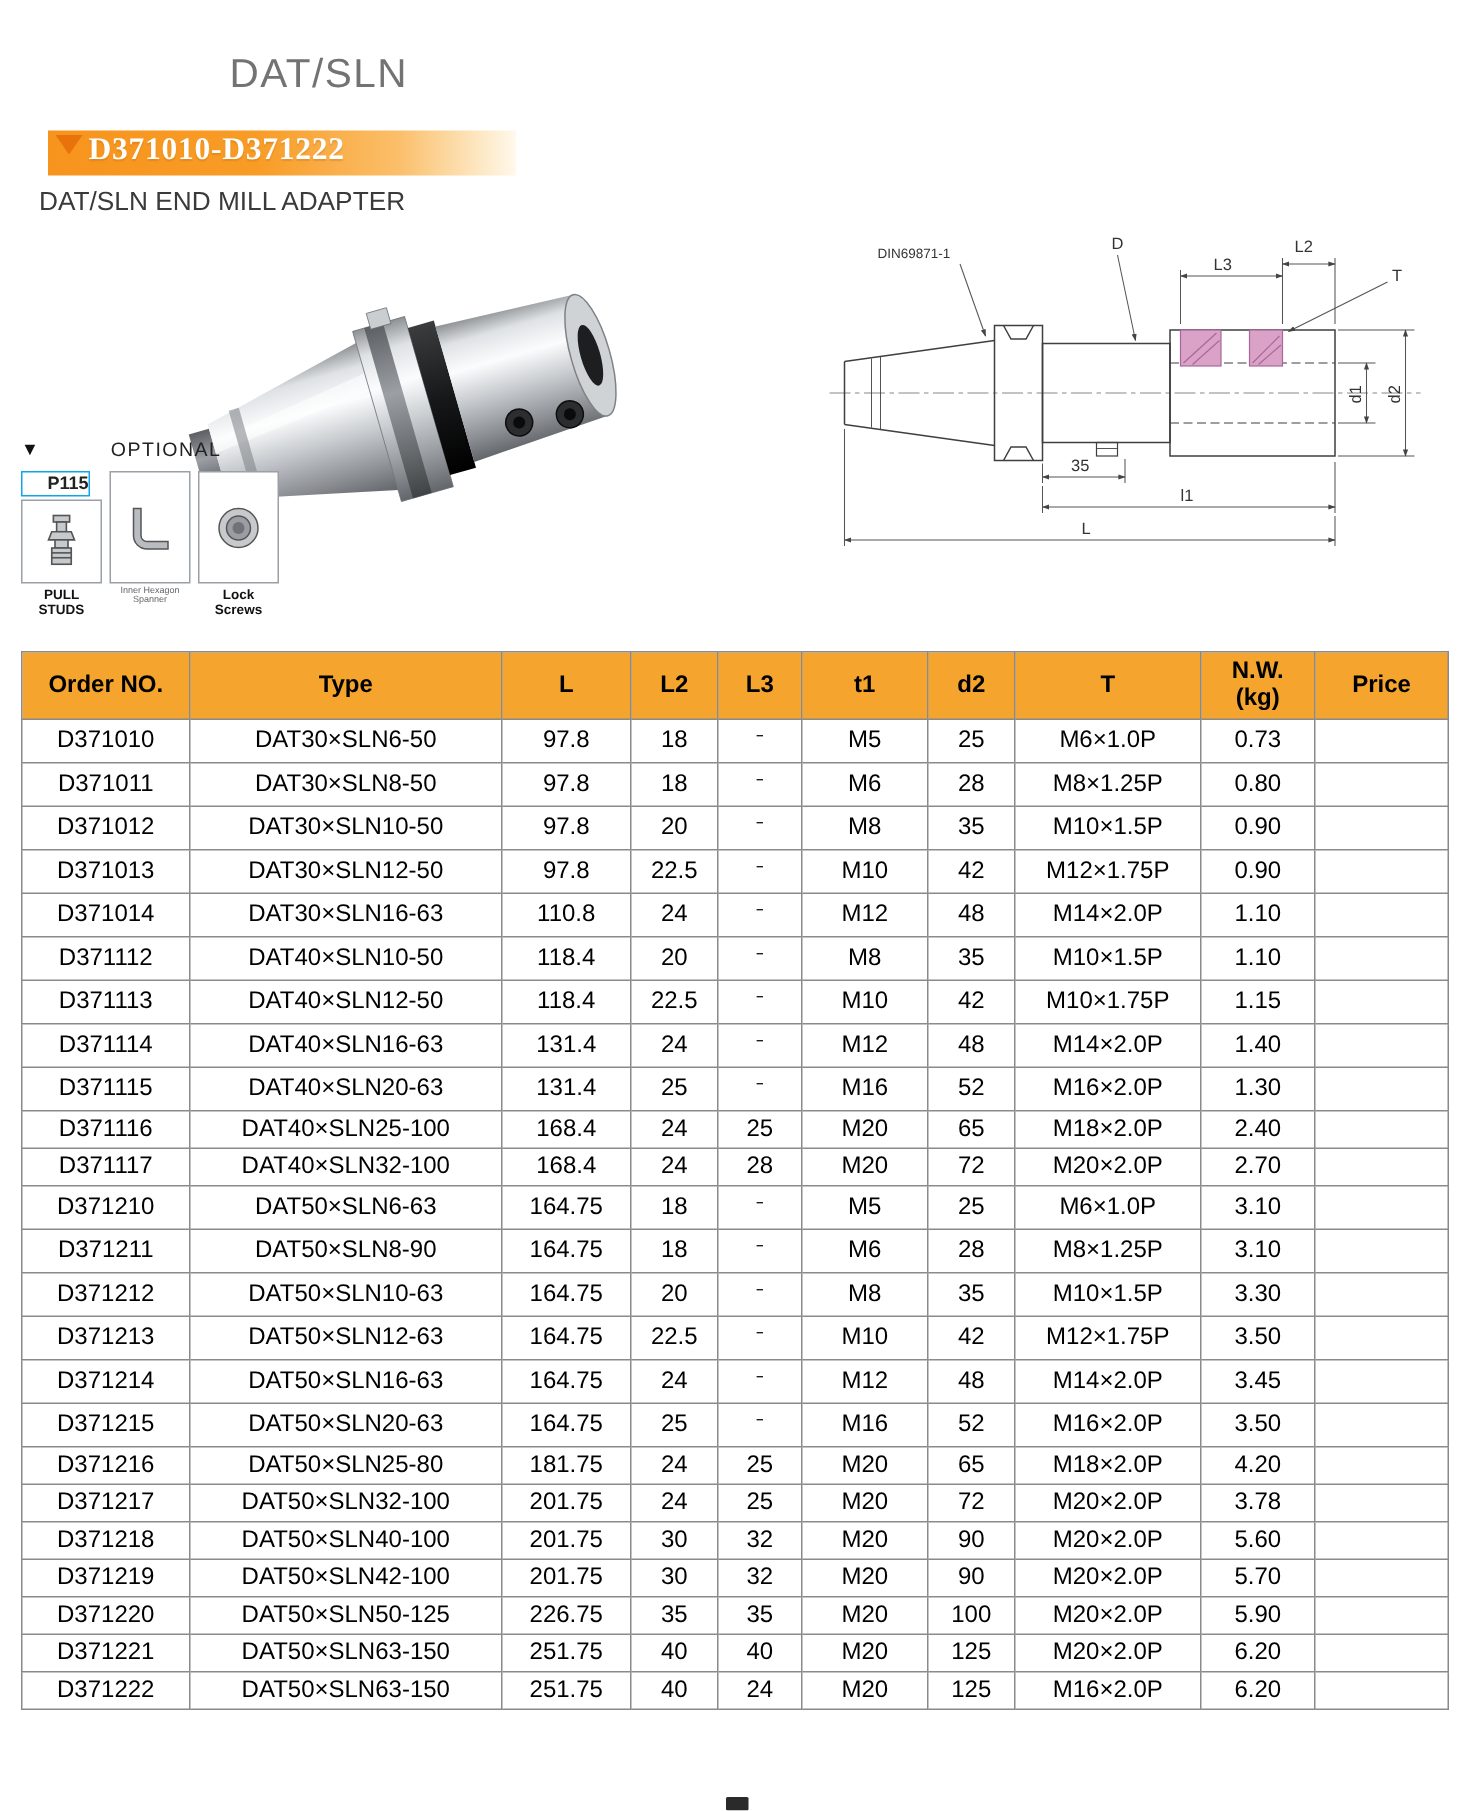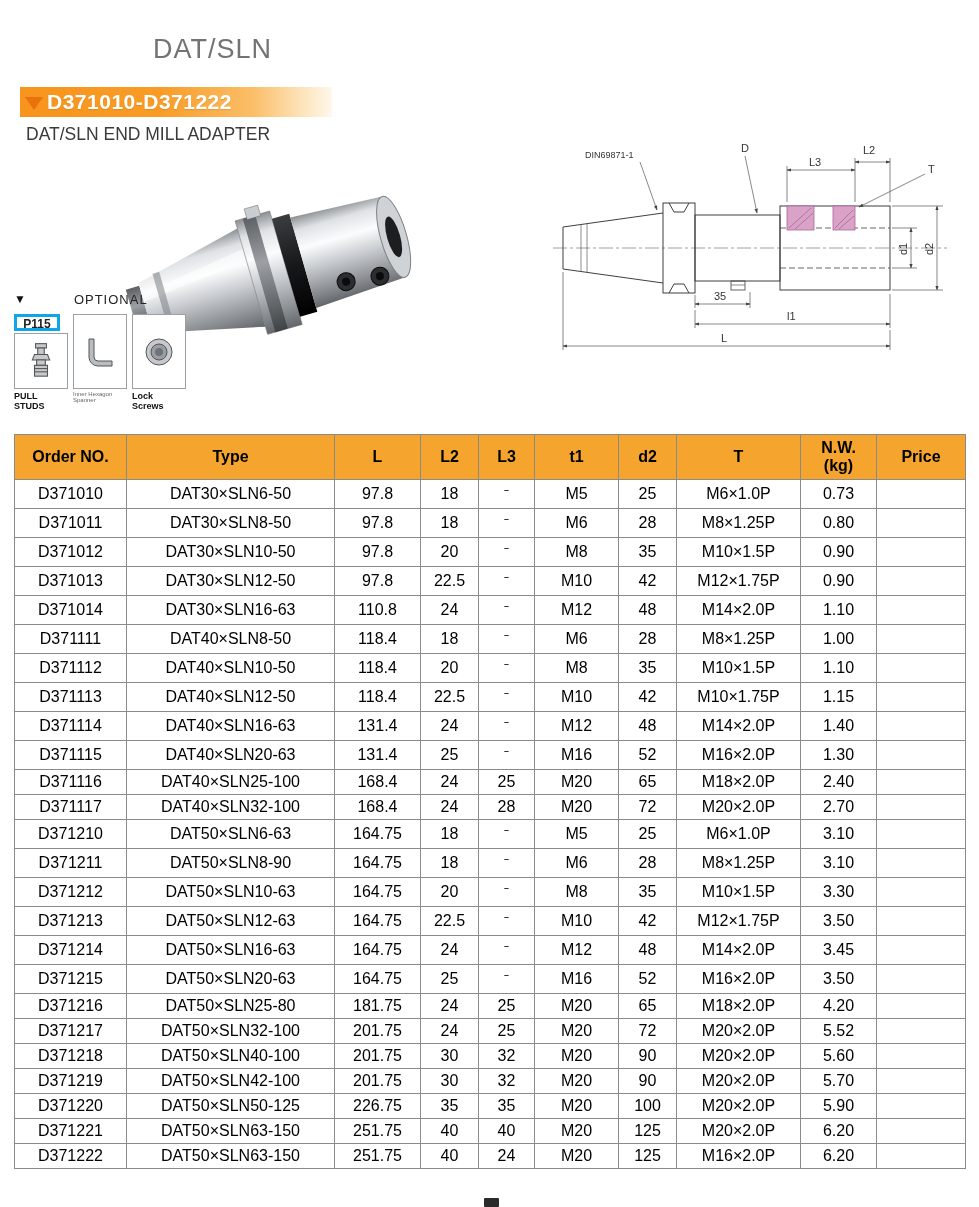--- a/index.html
+++ b/index.html
@@ -8,61 +8,61 @@
     width:979px; height:1207px; position:relative; overflow:hidden;
     font-family:"Liberation Sans", sans-serif; color:#111;
   }
 
   .page-title {
     position:absolute; left:153px; top:34px;
     font-size:27px; color:#737373; letter-spacing:1px;
   }
 
   .banner {
-    position:absolute; left:20px; top:87px; width:312px; height:30px;
+    position:absolute; left:32px; top:87px; width:312px; height:30px;
     background:linear-gradient(90deg,#f7941d 0%,#f89c26 45%,#fbbf6a 75%,#fde7c2 92%,#fff8ec 100%);
-    display:flex; align-items:center; padding-left:5px;
+    display:flex; padding-left:5px;font-family:Liberation Serif, serif;
   }
   .banner-tri {
     width:0; height:0; margin:3px 4px 0 0;
     border-left:9px solid transparent; border-right:9px solid transparent;
     border-top:13px solid #e8720c;
   }
   .banner-text {
     font-size:21px; font-weight:bold; color:#ffffff; letter-spacing:.5px;
     text-shadow:0 1px 1px rgba(160,90,0,.25);
   }
 
   .subtitle {
     position:absolute; left:26px; top:124px;
     font-size:17.5px; color:#3a3a3a;
   }
 
   .photo   { position:absolute; left:100px; top:138px; }
-  .drawing { position:absolute; left:545px; top:136px;text-align:center; }
+  .drawing { position:absolute; left:545px; top:150px;text-align:center; }
 
   
   .optional { position:absolute; left:10px; top:290px; width:190px; }
   .opt-head { display:flex; align-items:center; height:18px; }
   .opt-marker { font-size:12px; color:#111; margin-left:4px; }
   .opt-title { font-size:13px; color:#222; letter-spacing:1px; margin-left:48px; }
   .opt-boxes { display:flex; align-items:flex-end; gap:5px; margin-top:6px; margin-left:4px; }
   .opt-col { display:flex; flex-direction:column; }
   .opt-ref {
-    width:46px; height:17px; border:3px solid #0ea5e9; margin-bottom:2px;
-    font-size:12px; font-weight:bold; text-align:center; line-height:15px; color:#222;
+    width:46px; height:17px; border:1px solid #0ea5e9; margin-bottom:2px;
+    font-size:12px; font-weight:bold; text-align:right; line-height:15px; color:#222;
     background:#fff;
   }
   .opt-box {
     width:54px; height:56px; border:1px solid #9aa0a6; background:#ffffff;
     display:flex; align-items:center; justify-content:center;
   }
   .opt-box.tall { height:75px; }
   .opt-labels { display:flex; gap:5px; margin-left:4px; margin-top:2px; }
-  .opt-label { width:54px; }
+  .opt-label { width:54px; text-align:center; }
   .opt-label.b  { font-size:9px; font-weight:bold; color:#111; }
   .opt-label.s  { font-size:6px; color:#666; }
 
   
   .spec-table {
     position:absolute; left:14px; top:434px; width:951px;
     border-collapse:collapse; table-layout:fixed;
   }
   .spec-table th, .spec-table td {
     border:1px solid #8a8a8a; text-align:center; vertical-align:middle;
@@ -336,32 +336,20 @@
         <td>110.8</td>
         <td>24</td>
         <td>⁻</td>
         <td>M12</td>
         <td>48</td>
         <td>M14×2.0P</td>
         <td>1.10</td>
         <td></td>
       </tr>
       <tr>
-        <td>D371111</td>
-        <td>DAT40×SLN8-50</td>
-        <td>118.4</td>
-        <td>18</td>
-        <td>⁻</td>
-        <td>M6</td>
-        <td>28</td>
-        <td>M8×1.25P</td>
-        <td>1.00</td>
-        <td></td>
-      </tr>
-      <tr>
         <td>D371112</td>
         <td>DAT40×SLN10-50</td>
         <td>118.4</td>
         <td>20</td>
         <td>⁻</td>
         <td>M8</td>
         <td>35</td>
         <td>M10×1.5P</td>
         <td>1.10</td>
         <td></td>
@@ -512,21 +500,21 @@
       </tr>
       <tr>
         <td>D371217</td>
         <td>DAT50×SLN32-100</td>
         <td>201.75</td>
         <td>24</td>
         <td>25</td>
         <td>M20</td>
         <td>72</td>
         <td>M20×2.0P</td>
-        <td>5.52</td>
+        <td>3.78</td>
         <td></td>
       </tr>
       <tr>
         <td>D371218</td>
         <td>DAT50×SLN40-100</td>
         <td>201.75</td>
         <td>30</td>
         <td>32</td>
         <td>M20</td>
         <td>90</td>

